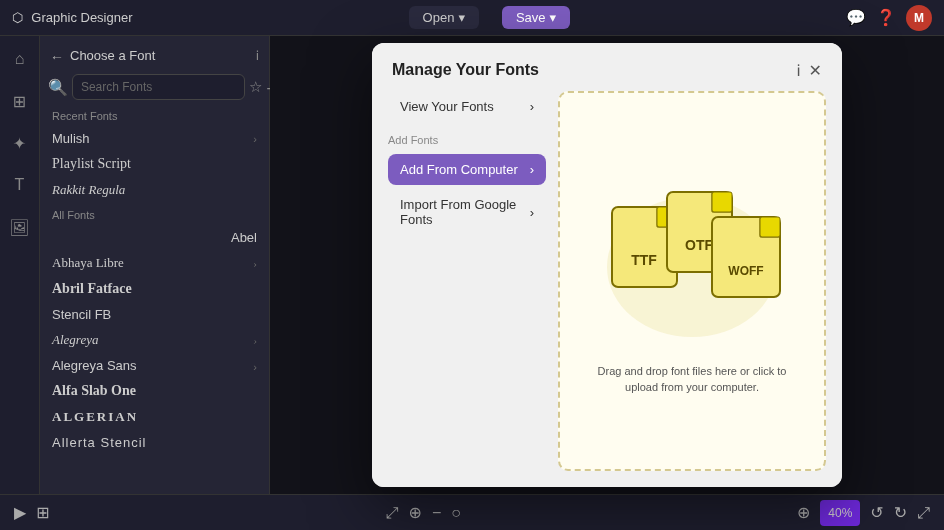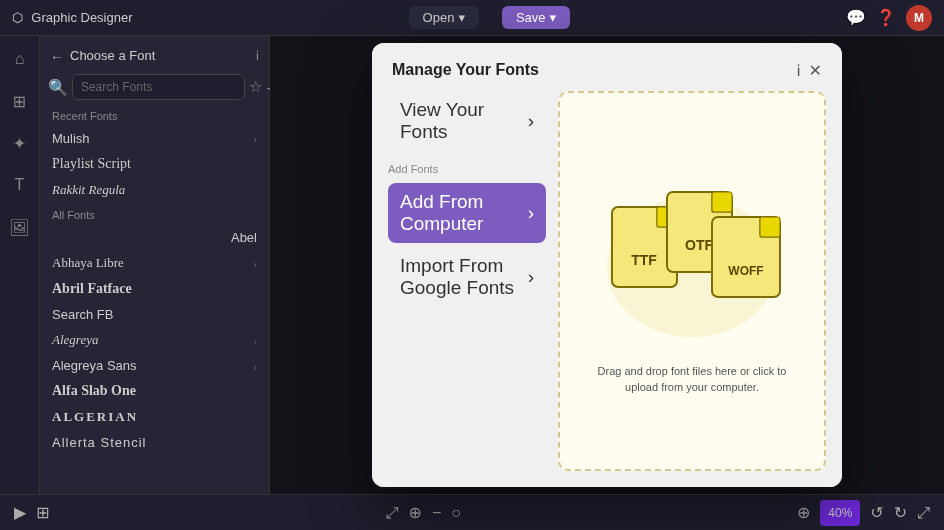--- a/index.html
+++ b/index.html
@@ -282,21 +282,21 @@
       padding: 8px 0 4px;
       font-weight: 500;
     }
     .modal-menu-item {
       display: flex;
       align-items: center;
       justify-content: space-between;
       padding: 8px 12px;
       border-radius: 8px;
       cursor: pointer;
-      font-size: 19px;
+      font-size: 13px;
       color: #333;
       background: transparent;
       border: none;
       width: 100%;
       text-align: left;
     }
     .modal-menu-item.active {
       background: #7c5cbf;
       color: white;
     }
@@ -392,21 +392,21 @@
         <span>Abel</span>
       </div>
       <div class="font-item font-abhaya">
         <span>Abhaya Libre</span>
         <span class="chevron">›</span>
       </div>
       <div class="font-item font-abril">
         <span>Abril Fatface</span>
       </div>
       <div class="font-item font-agency">
-        <span>Search FB</span>
+        <span>Stencil FB</span>
       </div>
       <div class="font-item font-alegreya">
         <span>Alegreya</span>
         <span class="chevron">›</span>
       </div>
       <div class="font-item font-alegreyasans">
         <span>Alegreya Sans</span>
         <span class="chevron">›</span>
       </div>
       <div class="font-item font-alfaslab">

